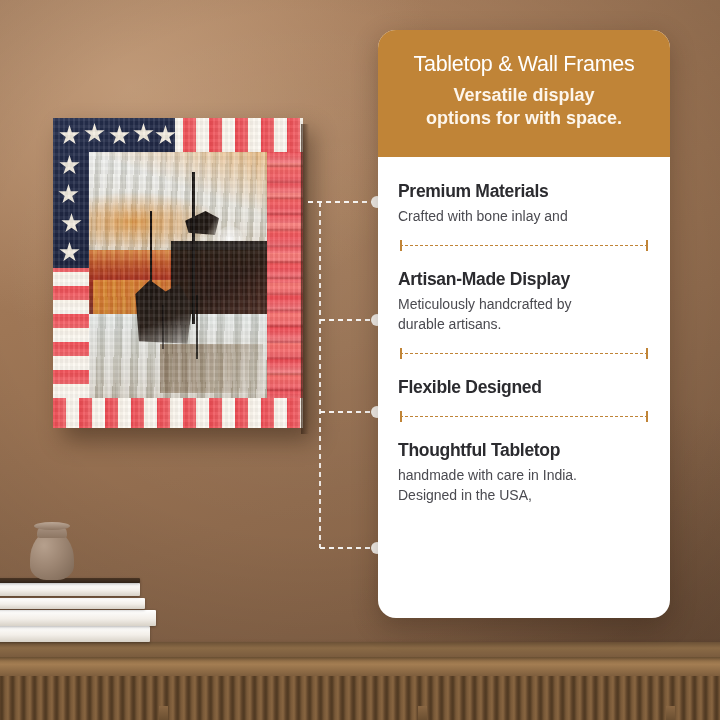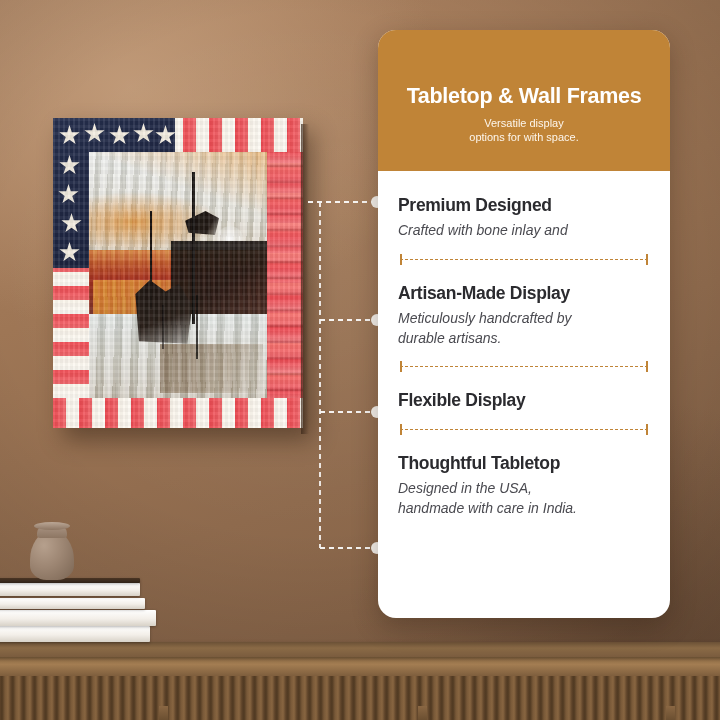--- a/index.html
+++ b/index.html
@@ -216,32 +216,32 @@
     overflow: hidden;
     display: flex; flex-direction: column;
   }
   .panel-head {
     background: #c08437;
     padding: 22px 18px 26px;
     text-align: center;
     color: #fff;
   }
   .panel-title {
-    font-size: 21.5px; font-weight: bold; letter-spacing: -.3px; line-height: 1.15; margin-top: 32px;
+    font-size: 21.5px; font-weight: normal; letter-spacing: -.3px; line-height: 1.15;
   }
   .panel-sub {
-    margin-top: 7px; font-size: 11px; line-height: 1.32; color: #fdf6ec; font-weight: 400;
+    margin-top: 7px; font-size: 18px; line-height: 1.32; color: #fdf6ec; font-weight: 700;
   }
   .panel-body { flex: 1; padding: 14px 20px 10px; display: flex; flex-direction: column; }
   .feature { padding-top: 10px; }
   .feature-title {
     font-size: 17.5px; font-weight: bold; color: #2b2b2f; letter-spacing: -.3px;
   }
   .feature-desc {
-    margin-top: 5px; font-size: 14px; line-height: 1.42; color: #4a4a50; font-style: italic;
+    margin-top: 5px; font-size: 14px; line-height: 1.42; color: #4a4a50;
   }
   .divider {
     position: relative; height: 22px; margin: 8px 0 2px;
   }
   .divider .ln {
     position: absolute; left: 2px; right: 2px; top: 10px;
     border-top: 1.6px dashed #c08437;
   }
   .divider .cap {
     position: absolute; top: 5px; width: 1.6px; height: 11px; background: #c08437;
@@ -342,21 +342,21 @@
       <div class="panel-title">Tabletop &amp; Wall Frames</div>
       <div class="panel-sub">
         <div>Versatile display</div>
         <div>options for with space.</div>
       </div>
     </div>
 
     <div class="panel-body">
 
       <div class="feature">
-        <div class="feature-title">Premium Designed</div>
+        <div class="feature-title">Premium Materials</div>
         <div class="feature-desc">
           <div>Crafted with bone inlay and</div>
         </div>
       </div>
       <div class="divider">
         <div class="cap l"></div>
         <div class="ln"></div>
         <div class="cap r"></div>
       </div>
 
@@ -367,32 +367,32 @@
           <div>durable artisans.</div>
         </div>
       </div>
       <div class="divider">
         <div class="cap l"></div>
         <div class="ln"></div>
         <div class="cap r"></div>
       </div>
 
       <div class="feature">
-        <div class="feature-title">Flexible Display</div>
+        <div class="feature-title">Flexible Designed</div>
       </div>
       <div class="divider">
         <div class="cap l"></div>
         <div class="ln"></div>
         <div class="cap r"></div>
       </div>
 
       <div class="feature">
         <div class="feature-title">Thoughtful Tabletop</div>
         <div class="feature-desc">
+          <div>handmade with care in India.</div>
           <div>Designed in the USA,</div>
-          <div>handmade with care in India.</div>
         </div>
       </div>
 
     </div>
   </div>
 
 </div>
 
 </body></html>

